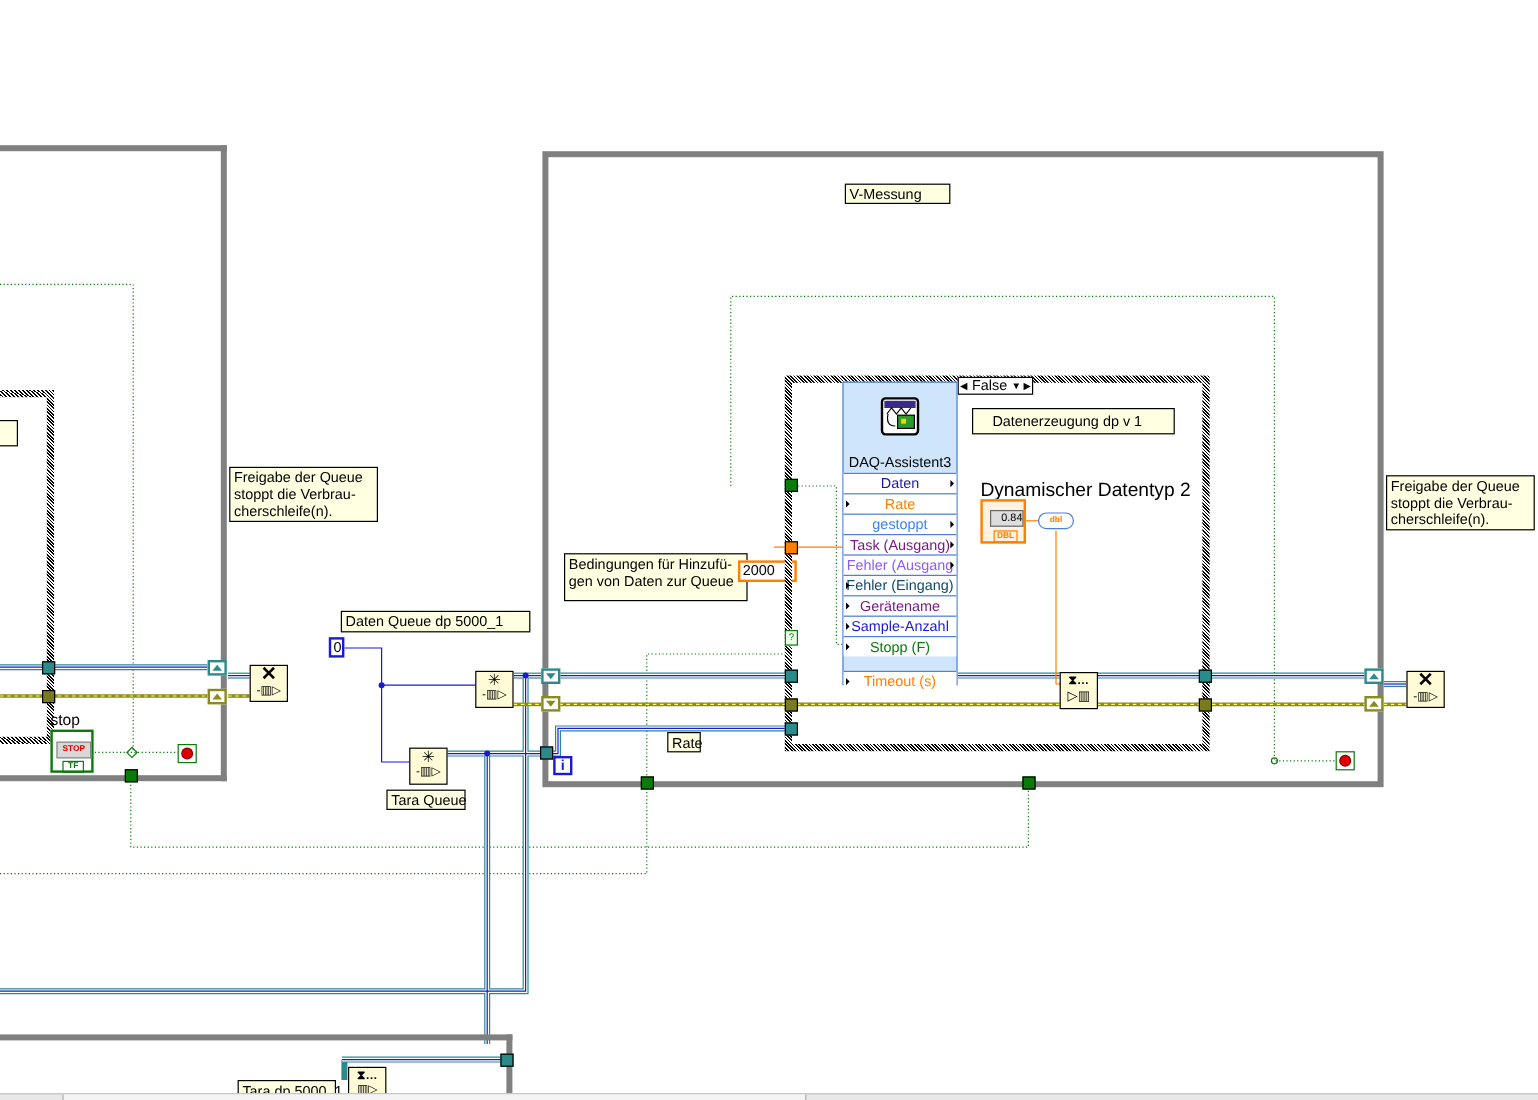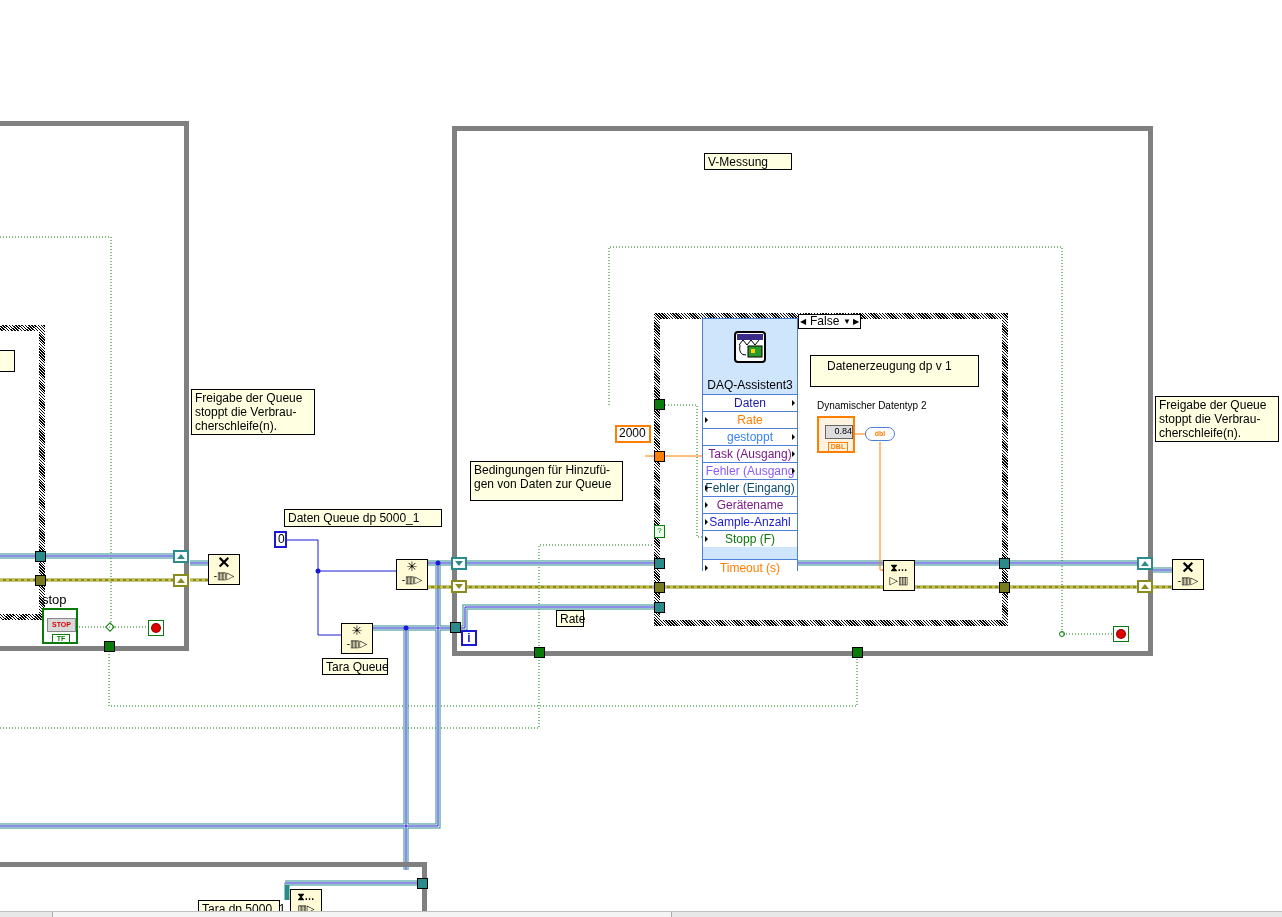--- a/index.html
+++ b/index.html
@@ -2,21 +2,21 @@
 <html><head>
 <meta charset="utf-8">
 <style>
   html,body{margin:0;padding:0;}
   body{width:1282px;height:917px;position:relative;overflow:hidden;background:#ffffff;font-family:"Liberation Sans",sans-serif;font-size:12px;color:#000;}
   .abs{position:absolute;}
   .loop-frame{position:absolute;border:5px solid #808080;box-sizing:border-box;}
   .case-frame{position:absolute;box-sizing:border-box;border:6px solid #000;
     border-image: repeating-linear-gradient(45deg,#000 0 1px,#fff 1px 2px) 6;}
   .note{position:absolute;background:#ffffe1;border:1px solid #000;font-size:12px;line-height:14px;padding:1px 3px;box-sizing:border-box;white-space:nowrap;}
-  .label-plain{position:absolute;font-size:10px;white-space:nowrap;}
+  .label-plain{position:absolute;font-size:16px;white-space:nowrap;}
   .node{position:absolute;background:#fffbd6;border:1px solid #000;box-sizing:border-box;text-align:center;font-size:11px;line-height:12px;}
   .tunnel{position:absolute;width:11px;height:11px;box-sizing:border-box;border:1px solid #000;}
   .t-teal{background:#2b8b8b;}
   .t-olive{background:#7a7a1e;}
   .t-green{background:#0a7a0a;}
   .t-orange{background:#ff7f00;}
   .sr{position:absolute;width:16px;height:13px;box-sizing:border-box;border:2px solid;background:#fff;}
   .sr.teal{border-color:#2b8b8b;}
   .sr.olive{border-color:#8a8a1e;}
   .sr .tri{position:absolute;left:2px;top:2px;width:0;height:0;border-left:4px solid transparent;border-right:4px solid transparent;}
@@ -192,21 +192,21 @@
   </div>
 <div class="tunnel t-teal" style="left:450px;top:622px;"></div>
 <div class="abs" style="left:461px;top:630px;width:16px;height:16px;border:2px solid #1a1ad6;box-sizing:border-box;color:#1a1ad6;font-size:12px;line-height:12px;text-align:center;font-weight:bold;">i</div>
 <div class="tunnel t-green" style="left:534px;top:647px;"></div>
 <div class="tunnel t-green" style="left:852px;top:647px;"></div>
 
 <div class="note" style="left:470px;top:461px;width:153px;height:40px;">
   <div>Bedingungen für Hinzufü-</div>
   <div>gen von Daten zur Queue</div>
 </div>
-<div class="const-num" style="left:615px;top:425px;border-color:#ff7f00;width:36px;height:18px;">2000</div>
+<div class="const-num" style="left:615px;top:467px;border-color:#ff7f00;width:49px;height:18px;">2000</div>
 <div class="note" style="left:556px;top:610px;width:28px;height:17px;">Rate</div>
 
 <div class="note" style="left:1155px;top:396px;width:124px;height:46px;">
   <div>Freigabe der Queue</div>
   <div>stoppt die Verbrau-</div>
   <div>cherschleife(n).</div>
 </div>
 <div class="sr teal" style="left:1137px;top:557px;">
     <div class="tri up"></div>
   </div>
@@ -221,21 +221,21 @@
     <div class="dot"></div>
   </div>
 
 <div class="case-frame" style="left:654px;top:313px;width:354px;height:313px;"></div>
 <div class="abs" style="left:798px;top:314px;width:63px;height:15px;border:1px solid #000;background:#fff;box-sizing:border-box;font-size:12px;line-height:13px;">
   <span class="abs" style="left:1px;top:0;font-size:8px;">◀</span>
   <span class="abs" style="left:11px;top:0;">False</span>
   <span class="abs" style="left:44px;top:0;font-size:8px;">▼</span>
   <span class="abs" style="left:54px;top:0;font-size:8px;">▶</span>
 </div>
-<div class="note" style="left:810px;top:355px;width:169px;height:32px;line-height:18px;padding-left:16px;">Datenerzeugung dp v 1</div>
+<div class="note" style="left:810px;top:340px;width:169px;height:22px;line-height:18px;padding-left:16px;">Datenerzeugung dp v 1</div>
 <div class="label-plain" style="left:817px;top:400px;">Dynamischer Datentyp 2</div>
 <div class="abs" style="left:817px;top:416px;width:38px;height:37px;border:2px solid #ff7f00;background:#fff2e0;box-sizing:border-box;">
   <div class="abs" style="left:6px;top:7px;width:26px;height:12px;background:#ddd;border:1px solid #666;font-size:9px;line-height:11px;text-align:right;">0.84</div>
   <div class="abs" style="left:9px;top:24px;width:18px;height:8px;border:1px solid #ff7f00;color:#ff7f00;font-size:7px;line-height:8px;text-align:center;font-weight:bold;">DBL</div>
 </div>
 <div class="abs" style="left:865px;top:427px;width:30px;height:14px;border:1px solid #4d7fd6;border-radius:7px;background:#fff;box-sizing:border-box;font-size:7px;line-height:12px;text-align:center;color:#ff7f00;font-weight:bold;">
   <span>dbl</span>
 </div>
 
 <div class="tunnel t-green" style="left:654px;top:399px;"></div>

